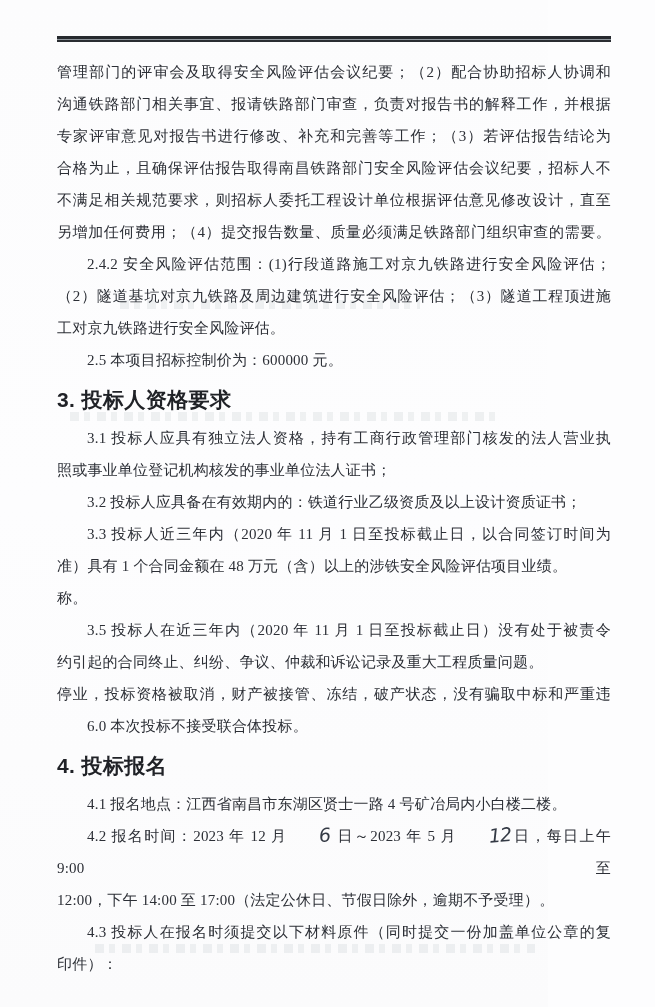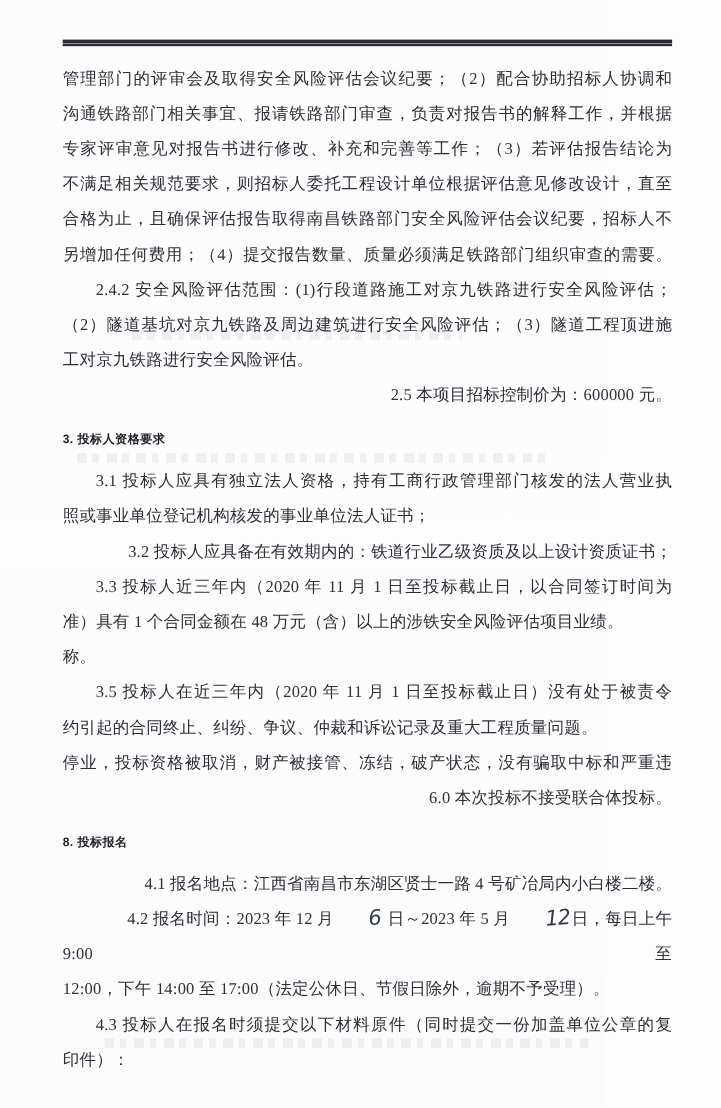--- a/index.html
+++ b/index.html
@@ -37,24 +37,24 @@
       #2a2d32 4px, #2a2d32 6px);
   }
   .line {
     white-space: normal;
     text-align: left;
   }
   .line.full {
     text-align: justify;
     text-align-last: justify;
   }
-  .line.ind { text-indent: 2em; text-align: right; }
+  .line.ind { text-indent: 2em; }
   h2 {
     font-family: "Liberation Sans", "DejaVu Sans", sans-serif;
-    font-size: 11px;
+    font-size: 21px;
     font-weight: bold;
     color: #202227;
     line-height: 32px;
     margin: 8px 0 6px 0;
     letter-spacing: 0.4px;
   }
   .hand {
     display: inline-block;
     font-family: "DejaVu Sans", sans-serif;
     font-style: italic;
@@ -93,22 +93,22 @@
   <div class="ghost g3"></div>
 
   <main class="doc">
 
     <div class="rule"></div>
 
     <section>
       <div class="line full">管理部门的评审会及取得安全风险评估会议纪要；（2）配合协助招标人协调和</div>
       <div class="line full">沟通铁路部门相关事宜、报请铁路部门审查，负责对报告书的解释工作，并根据</div>
       <div class="line full">专家评审意见对报告书进行修改、补充和完善等工作；（3）若评估报告结论为</div>
+      <div class="line full">合格为止，且确保评估报告取得南昌铁路部门安全风险评估会议纪要，招标人不</div>
       <div class="line full">不满足相关规范要求，则招标人委托工程设计单位根据评估意见修改设计，直至</div>
-      <div class="line full">合格为止，且确保评估报告取得南昌铁路部门安全风险评估会议纪要，招标人不</div>
       <div class="line full">另增加任何费用；（4）提交报告数量、质量必须满足铁路部门组织审查的需要。</div>
     </section>
 
     <section>
       <div class="line full ind">2.4.2 安全风险评估范围：(1)行段道路施工对京九铁路进行安全风险评估；</div>
       <div class="line full">（2）隧道基坑对京九铁路及周边建筑进行安全风险评估；（3）隧道工程顶进施</div>
       <div class="line">工对京九铁路进行安全风险评估。</div>
     </section>
 
     <div class="line ind">2.5 本项目招标控制价为：600000 元。</div>
@@ -132,21 +132,21 @@
     </section>
 
     <section>
       <div class="line full ind">3.5 投标人在近三年内（2020 年 11 月 1 日至投标截止日）没有处于被责令</div>
       <div class="line">约引起的合同终止、纠纷、争议、仲裁和诉讼记录及重大工程质量问题。</div>
       <div class="line full">停业，投标资格被取消，财产被接管、冻结，破产状态，没有骗取中标和严重违</div>
     </section>
 
     <div class="line ind">6.0 本次投标不接受联合体投标。</div>
 
-    <h2>8. 投标报名</h2>
+    <h2>4. 投标报名</h2>
 
     <div class="line ind">4.1 报名地点：江西省南昌市东湖区贤士一路 4 号矿冶局内小白楼二楼。</div>
 
     <section>
       <div class="line full ind"><span>4.2 报名时间：2023 年 12 月</span><span class="hand">6</span><span> 日～2023 年 5 月</span><span class="hand">12</span><span>日，每日上午 9:00 至</span></div>
       <div class="line">12:00，下午 14:00 至 17:00（法定公休日、节假日除外，逾期不予受理）。</div>
     </section>
 
     <section>
       <div class="line full ind">4.3 投标人在报名时须提交以下材料原件（同时提交一份加盖单位公章的复</div>

